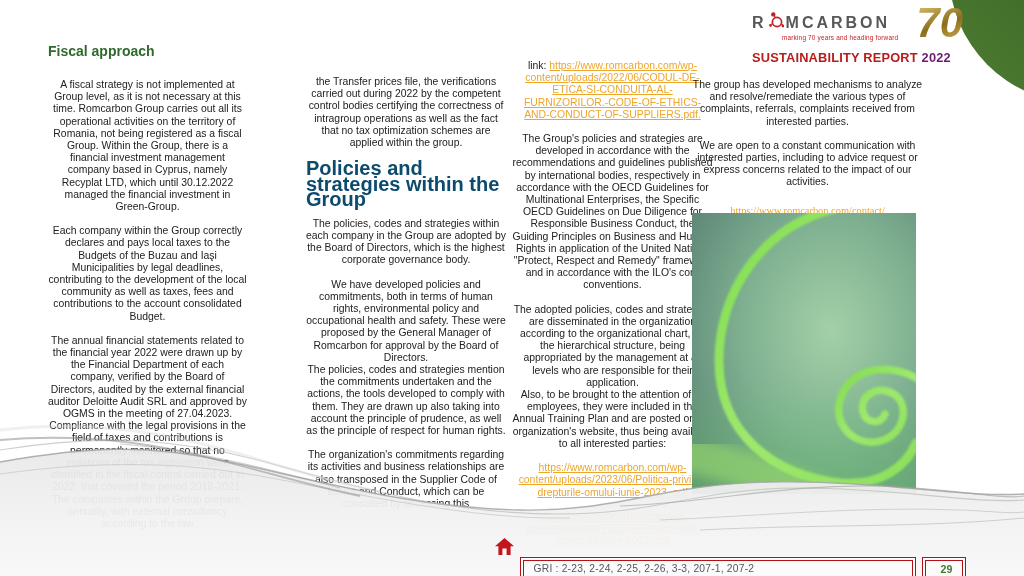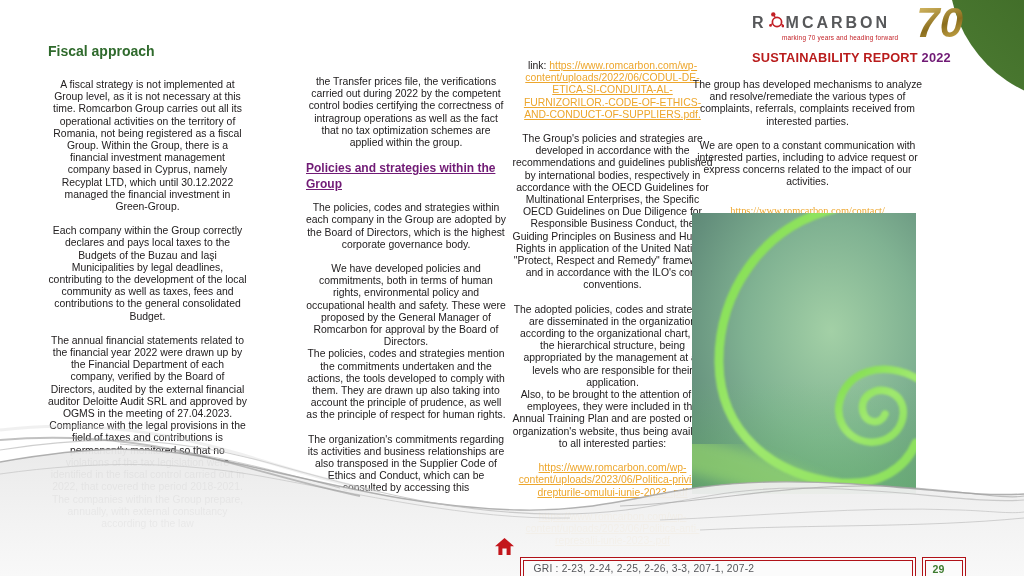--- a/index.html
+++ b/index.html
@@ -14,21 +14,21 @@
             font-size:16px;letter-spacing:3px;z-index:2;}
   .badge70{position:absolute;right:-6px;top:-10px;font-size:42px;font-weight:bold;font-style:italic;
            color:#ab8a2e;background:linear-gradient(160deg,#d4b862 10%,#8a6d1d 55%,#c9a94a 90%);
            -webkit-background-clip:text;background-clip:text;-webkit-text-fill-color:transparent;
            z-index:1;line-height:1;}
   .tagline{font-size:6.4px;color:#c22026;letter-spacing:0.2px;margin:1px 0 0 30px;position:relative;z-index:2;}
   .reportline{margin-top:9px;font-size:12.8px;font-weight:bold;letter-spacing:0.2px;}
   .rt{color:#b91c1c;} .ry{color:#701a75;}
   
   .h1{position:absolute;left:48px;top:43px;font-size:14px;font-weight:bold;color:#2f6a2c;}
-  .h2{font-size:12px;line-height:15.5px;font-weight:bold;color:#701a75;margin:12px 0 10px 0;text-decoration:underline;}
+  .h2{font-size:20px;line-height:15.5px;font-weight:bold;color:#0c4a6e;margin:12px 0 10px 0;}
   
   .col{position:absolute;font-size:10.4px;line-height:12.2px;color:#232021;}
   .col p{margin:0 0 12px 0;text-align:center;}
   .pre{white-space:pre-line;}
   .just{text-align:justify;}
   .c1{left:48px;top:79px;width:199px;}
   .c2{left:262px;top:76px;width:200px;margin-left:44px;}
   .c3{left:486px;top:60px;width:201px;margin-left:26px;}
   .c4{left:692px;top:79px;width:231px;}
   a.goldlink{color:#eda62c;text-decoration:underline;overflow-wrap:anywhere;cursor:pointer;}
@@ -39,21 +39,21 @@
   .wave{position:absolute;left:0;top:410px;width:1024px;height:166px;pointer-events:none;}
   
   .home{position:absolute;left:495px;top:538px;width:19px;height:17px;cursor:pointer;}
   .redbox{position:absolute;top:535px;height:23px;border:1.6px solid #b01218;padding:1.6px;
           box-sizing:border-box;background:#fbfbfb;margin-top:22px;}
   .redbox .inner{border:1px solid #b01218;height:100%;display:flex;align-items:center;
                  box-sizing:border-box;}
   .gribox{left:520px;width:396px;}
   .gribox .inner{padding:0 10px;font-size:10.3px;color:#55565a;letter-spacing:0.2px;}
   .pagebox{left:922px;width:44px;}
-  .pagebox .inner{justify-content:flex-end;padding-right:18px;font-size:10.6px;font-weight:bold;color:#3e7b2f;}
+  .pagebox .inner{justify-content:flex-end;padding-right:10px;font-size:10.6px;font-weight:bold;color:#3e7b2f;}
 </style>
 </head>
 <body>
 
 <div class="page">
 
   <div class="corner"></div>
 
   <div class="brand">
     <div class="badge70">70</div>
@@ -76,21 +76,21 @@
     <div class="reportline">
       <span class="rt">SUSTAINABILITY REPORT</span>
       <span class="ry">2022</span>
     </div>
   </div>
 
   <div class="h1">Fiscal approach</div>
 
   <div class="col c1">
     <p>A fiscal strategy is not implemented at Group level, as it is not necessary at this time. Romcarbon Group carries out all its operational activities on the territory of Romania, not being registered as a fiscal Group. Within the Group, there is a financial investment management company based in Cyprus, namely Recyplat LTD, which until 30.12.2022 managed the financial investment in Green-Group.</p>
-    <p>Each company within the Group correctly declares and pays local taxes to the Budgets of the Buzau and Iaşi Municipalities by legal deadlines, contributing to the development of the local community as well as taxes, fees and contributions to the general consolidated Budget.</p>
+    <p>Each company within the Group correctly declares and pays local taxes to the Budgets of the Buzau and Iaşi Municipalities by legal deadlines, contributing to the development of the local community as well as taxes, fees and contributions to the account consolidated Budget.</p>
     <p class="pre">The annual financial statements related to the financial year 2022 were drawn up by the Financial Department of each company, verified by the Board of Directors, audited by the external financial auditor Deloitte Audit SRL and approved by OGMS in the meeting of 27.04.2023.
 Compliance with the legal provisions in the field of taxes and contributions is permanently monitored so that no violations of the tax legislation were identified in the fiscal control carried out in 2022, that covered the period 2018-2021. The companies within the Group prepare, annually, with external consultancy according to the law</p>
   </div>
 
   <div class="col c2">
     <p>the Transfer prices file, the verifications carried out during 2022 by the competent control bodies certifying the correctness of intragroup operations as well as the fact that no tax optimization schemes are applied within the group.</p>
     <div class="h2">Policies and strategies within the Group</div>
     <p class="just">The policies, codes and strategies within each company in the Group are adopted by the Board of Directors, which is the highest corporate governance body.</p>
     <p class="pre just">We have developed policies and commitments, both in terms of human rights, environmental policy and occupational health and safety. These were proposed by the General Manager of Romcarbon for approval by the Board of Directors.
 The policies, codes and strategies mention the commitments undertaken and the actions, the tools developed to comply with them. They are drawn up also taking into account the principle of prudence, as well as the principle of respect for human rights.</p>

